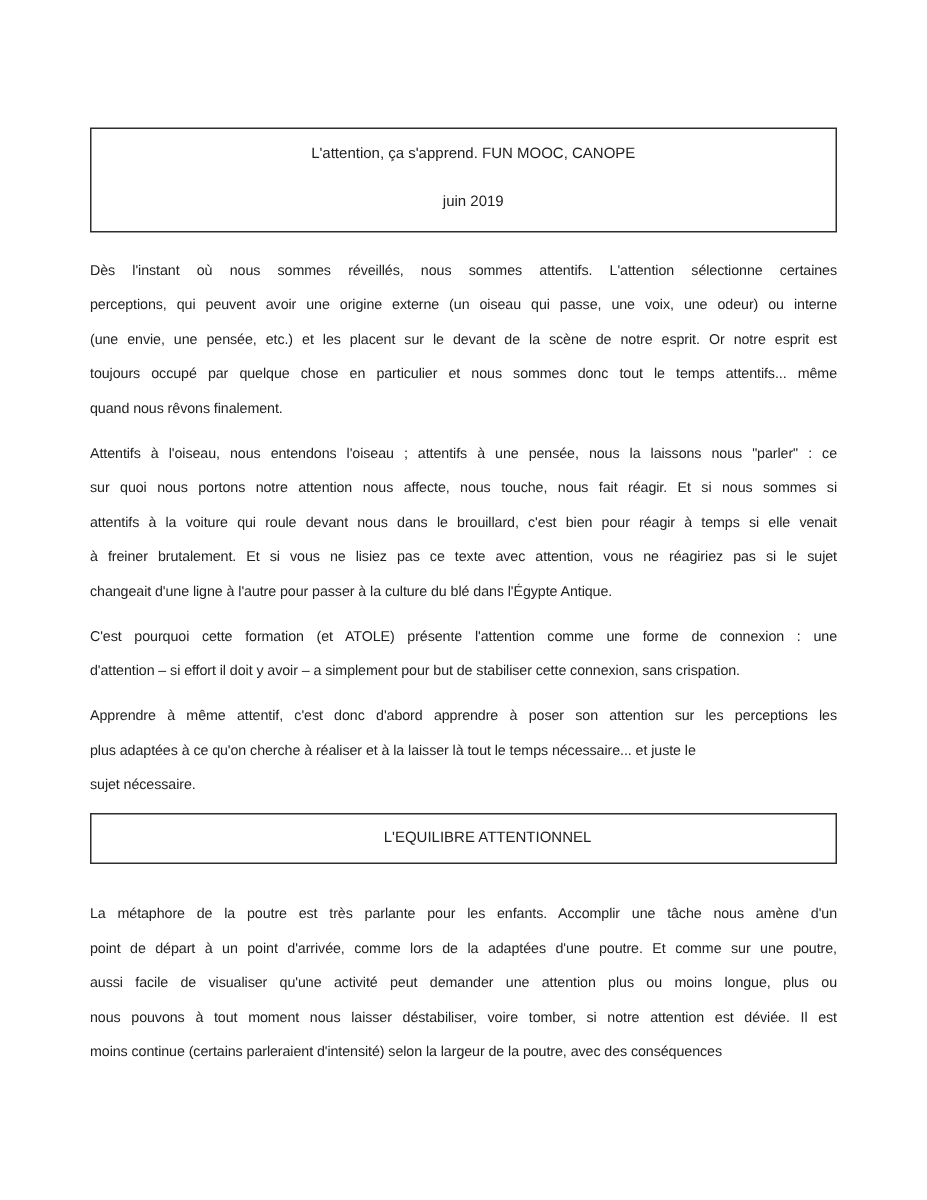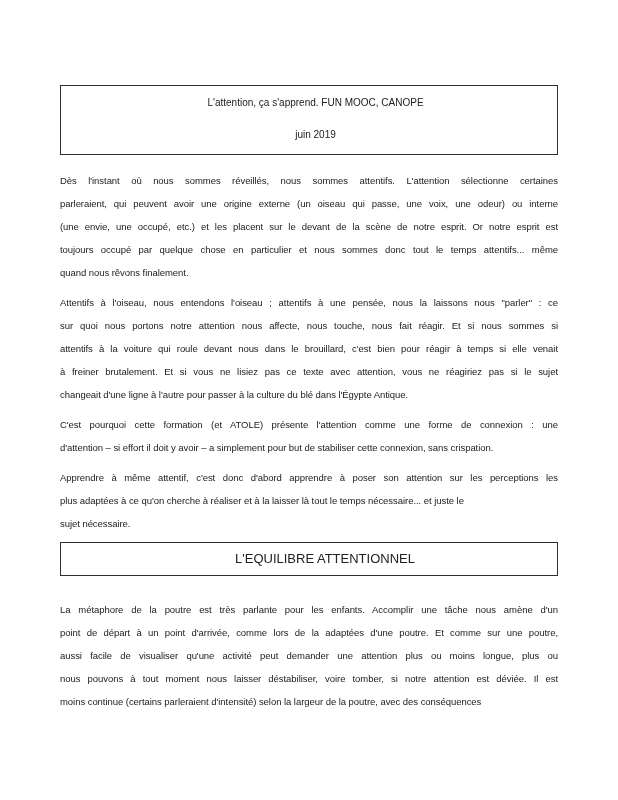--- a/index.html
+++ b/index.html
@@ -57,41 +57,41 @@
     height: 34px;
     border: 1px solid #2e2e2e;
     text-align: center;
     margin-top: 7px;
     margin-bottom: 22px;
     display: flex;
     align-items: center;
     justify-content: center;
   }
   .section-box .section-title {
-    font-size: 13px;
+    font-size: 10px;
     line-height: 12px;
     color: #212121;
     margin-left: 32px;
   }
 </style>
 </head>
 <body>
 
 <div class="page">
 
   <div class="header-box">
     <div class="title">L'attention, ça s'apprend. FUN MOOC, CANOPE</div>
     <div class="date">juin 2019</div>
   </div>
 
   <div>
       <div class="paragraph">
         <div class="line">Dès l'instant où nous sommes réveillés, nous sommes attentifs. L'attention sélectionne certaines</div>
-        <div class="line">parleraient, qui peuvent avoir une origine externe (un oiseau qui passe, une voix, une odeur) ou interne</div>
-        <div class="line">(une envie, une occupé, etc.) et les placent sur le devant de la scène de notre esprit. Or notre esprit est</div>
+        <div class="line">perceptions, qui peuvent avoir une origine externe (un oiseau qui passe, une voix, une odeur) ou interne</div>
+        <div class="line">(une envie, une pensée, etc.) et les placent sur le devant de la scène de notre esprit. Or notre esprit est</div>
         <div class="line">toujours occupé par quelque chose en particulier et nous sommes donc tout le temps attentifs... même</div>
         <div class="line no-stretch">quand nous rêvons finalement.</div>
       </div>
       <div class="paragraph">
         <div class="line">Attentifs à l'oiseau, nous entendons l'oiseau ; attentifs à une pensée, nous la laissons nous "parler" : ce</div>
         <div class="line">sur quoi nous portons notre attention nous affecte, nous touche, nous fait réagir. Et si nous sommes si</div>
         <div class="line">attentifs à la voiture qui roule devant nous dans le brouillard, c'est bien pour réagir à temps si elle venait</div>
         <div class="line">à freiner brutalement. Et si vous ne lisiez pas ce texte avec attention, vous ne réagiriez pas si le sujet</div>
         <div class="line no-stretch">changeait d'une ligne à l'autre pour passer à la culture du blé dans l'Égypte Antique.</div>
       </div>

